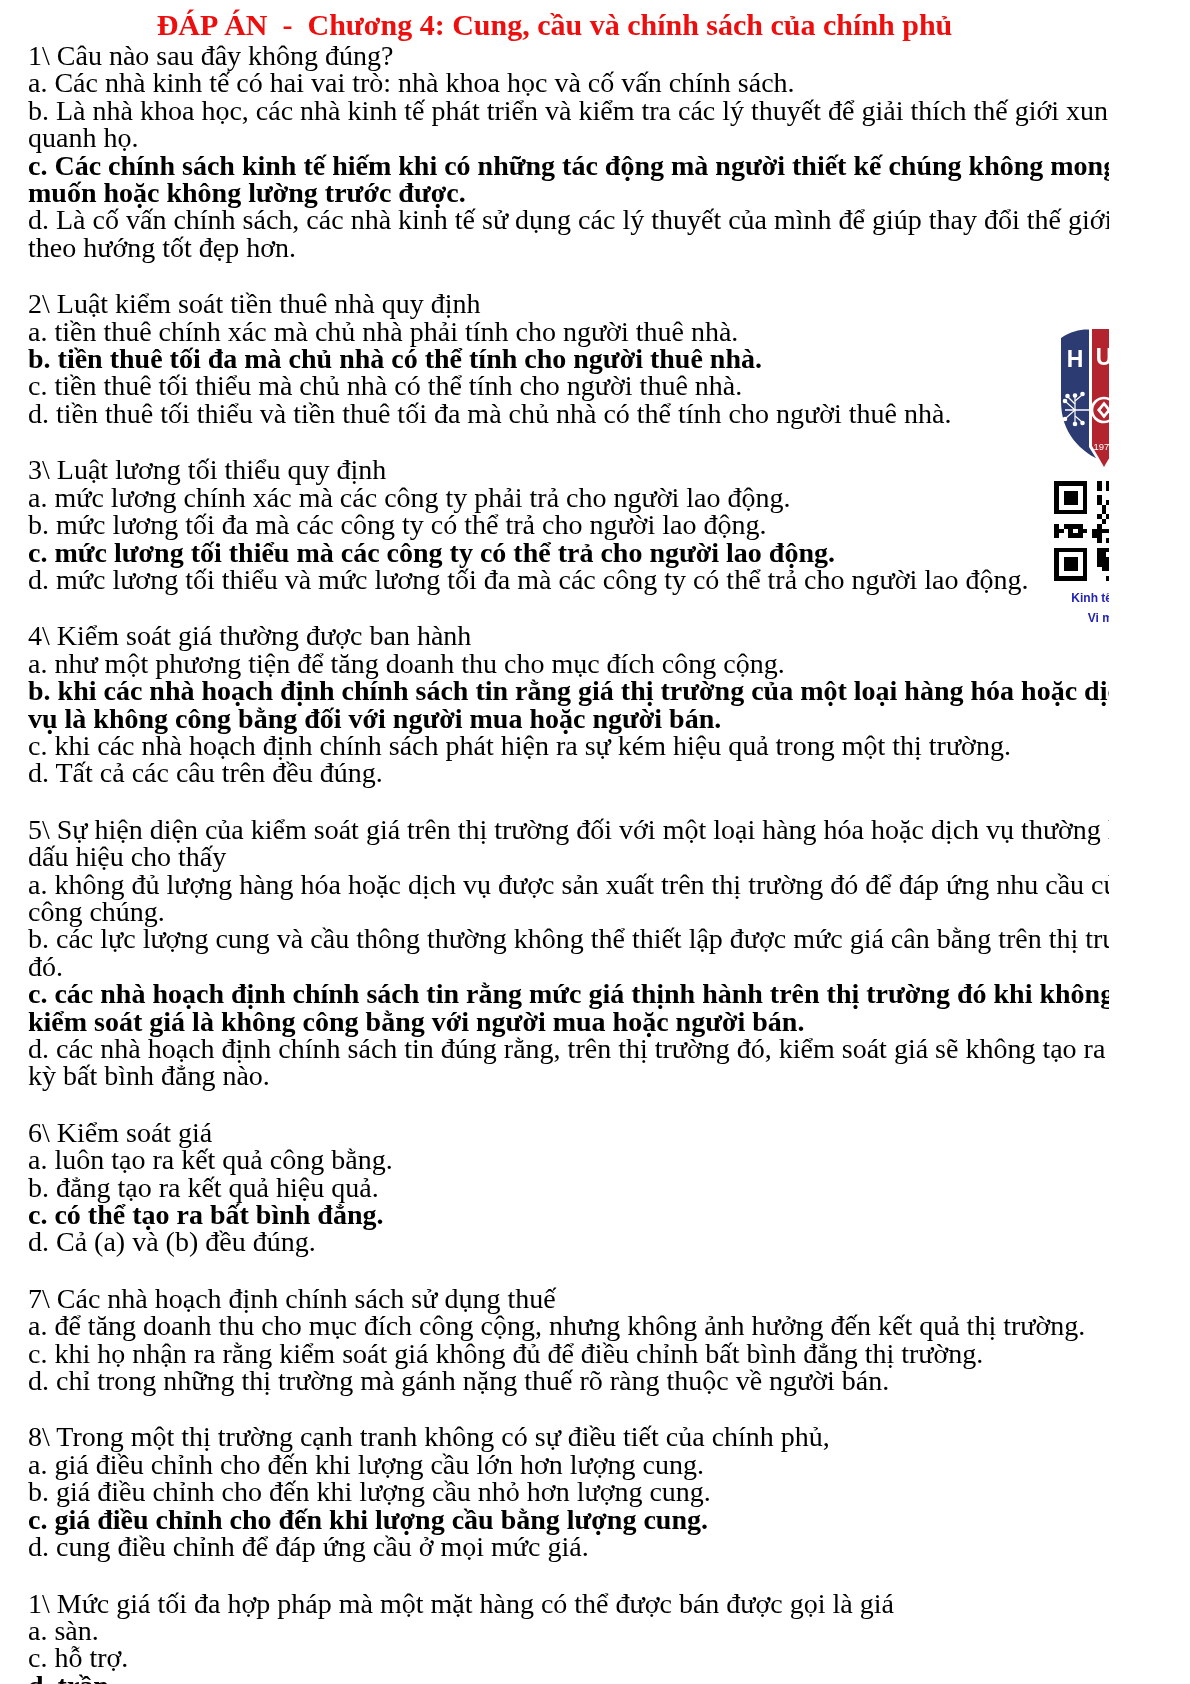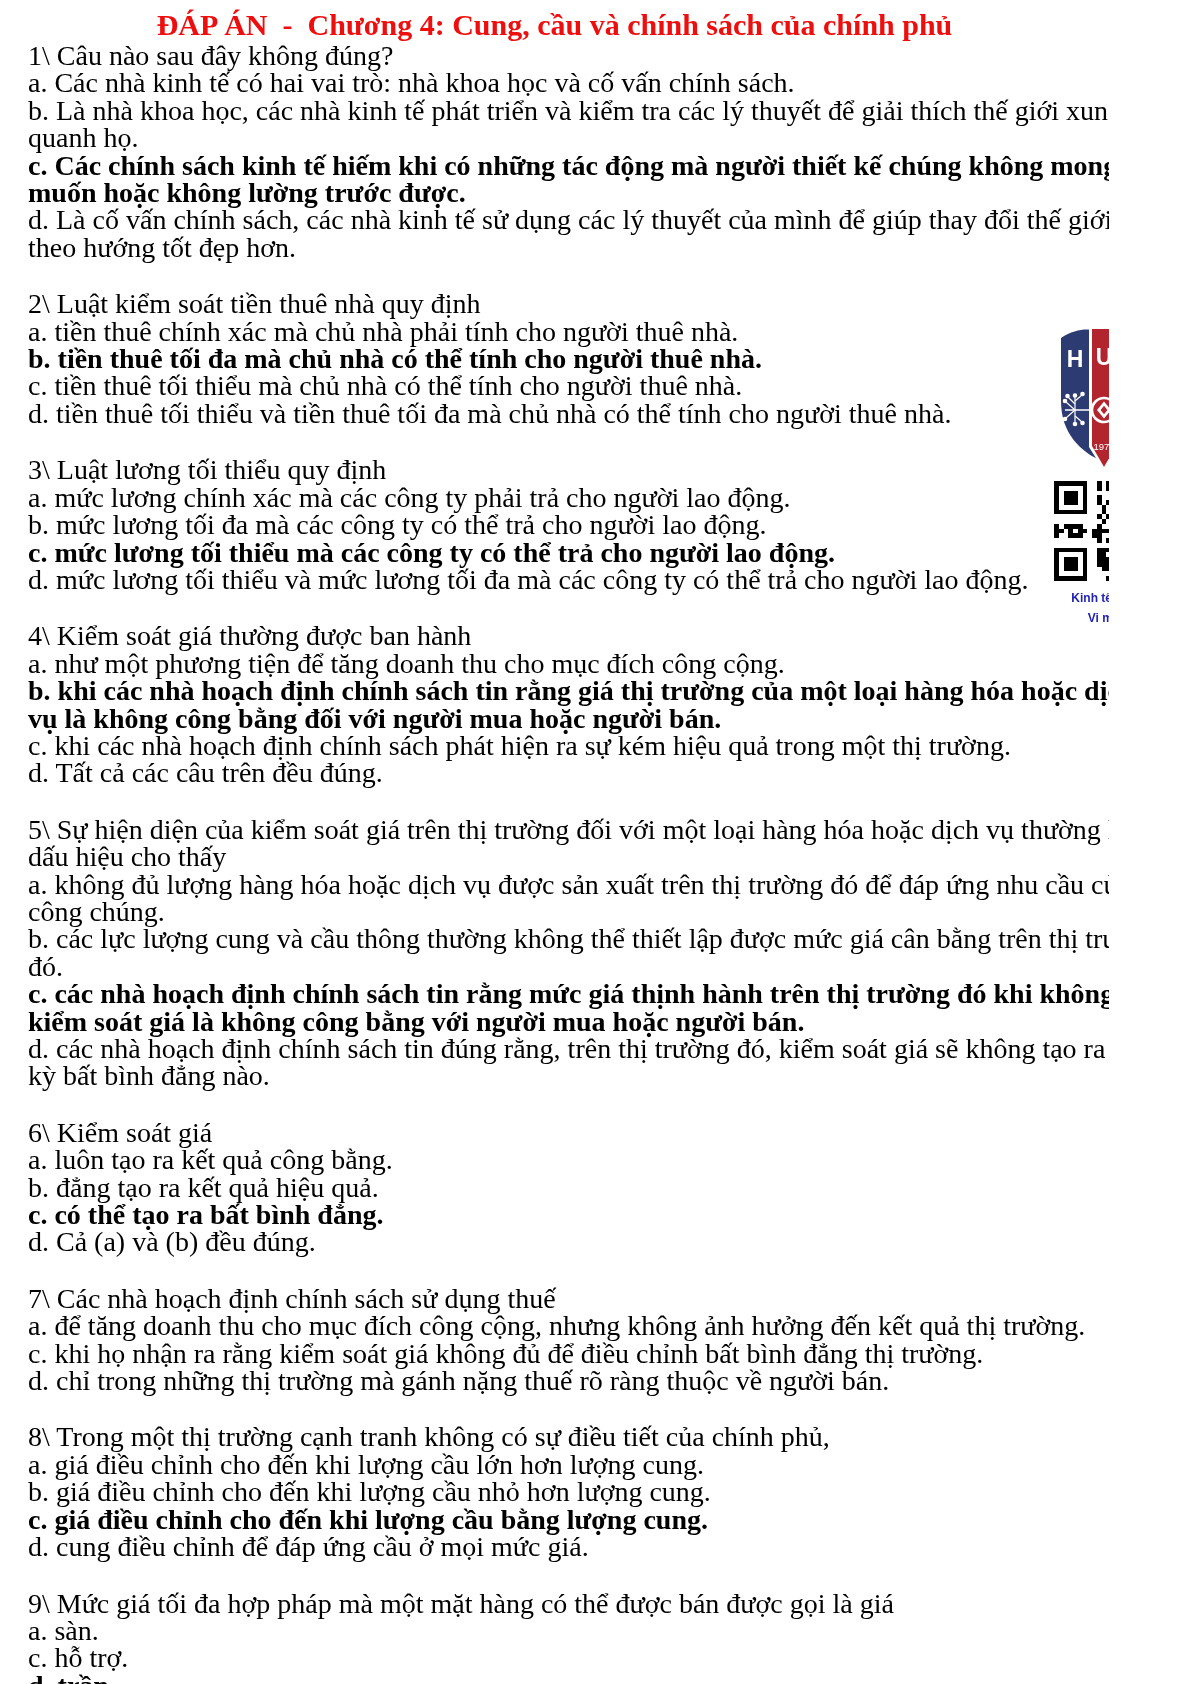--- a/index.html
+++ b/index.html
@@ -94,21 +94,21 @@
 
     <section class="q">
       <p class="line">8\ Trong một thị trường cạnh tranh không có sự điều tiết của chính phủ,</p>
       <p class="line">a. giá điều chỉnh cho đến khi lượng cầu lớn hơn lượng cung.</p>
       <p class="line">b. giá điều chỉnh cho đến khi lượng cầu nhỏ hơn lượng cung.</p>
       <p class="line ans">c. giá điều chỉnh cho đến khi lượng cầu bằng lượng cung.</p>
       <p class="line">d. cung điều chỉnh để đáp ứng cầu ở mọi mức giá.</p>
     </section>
 
     <section class="q">
-      <p class="line">9\ Mức giá tối đa hợp pháp mà một mặt hàng có thể được bán được gọi là giá</p>
+      <p class="line">1\ Mức giá tối đa hợp pháp mà một mặt hàng có thể được bán được gọi là giá</p>
       <p class="line">a. sàn.</p>
       <p class="line">c. hỗ trợ.</p>
       <p class="line ans">d. trần.</p>
     </section>
 
   </main>
 
   <aside class="side">
 
     <div class="logo">

